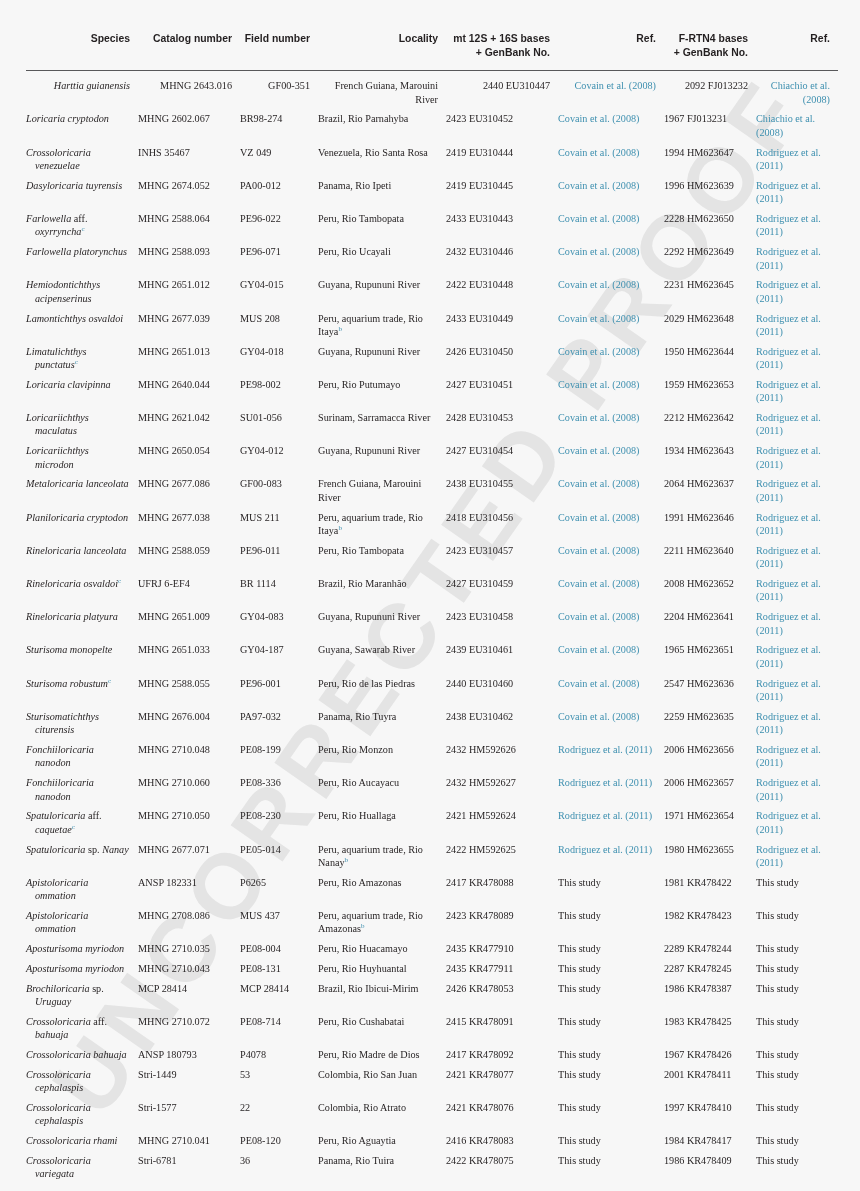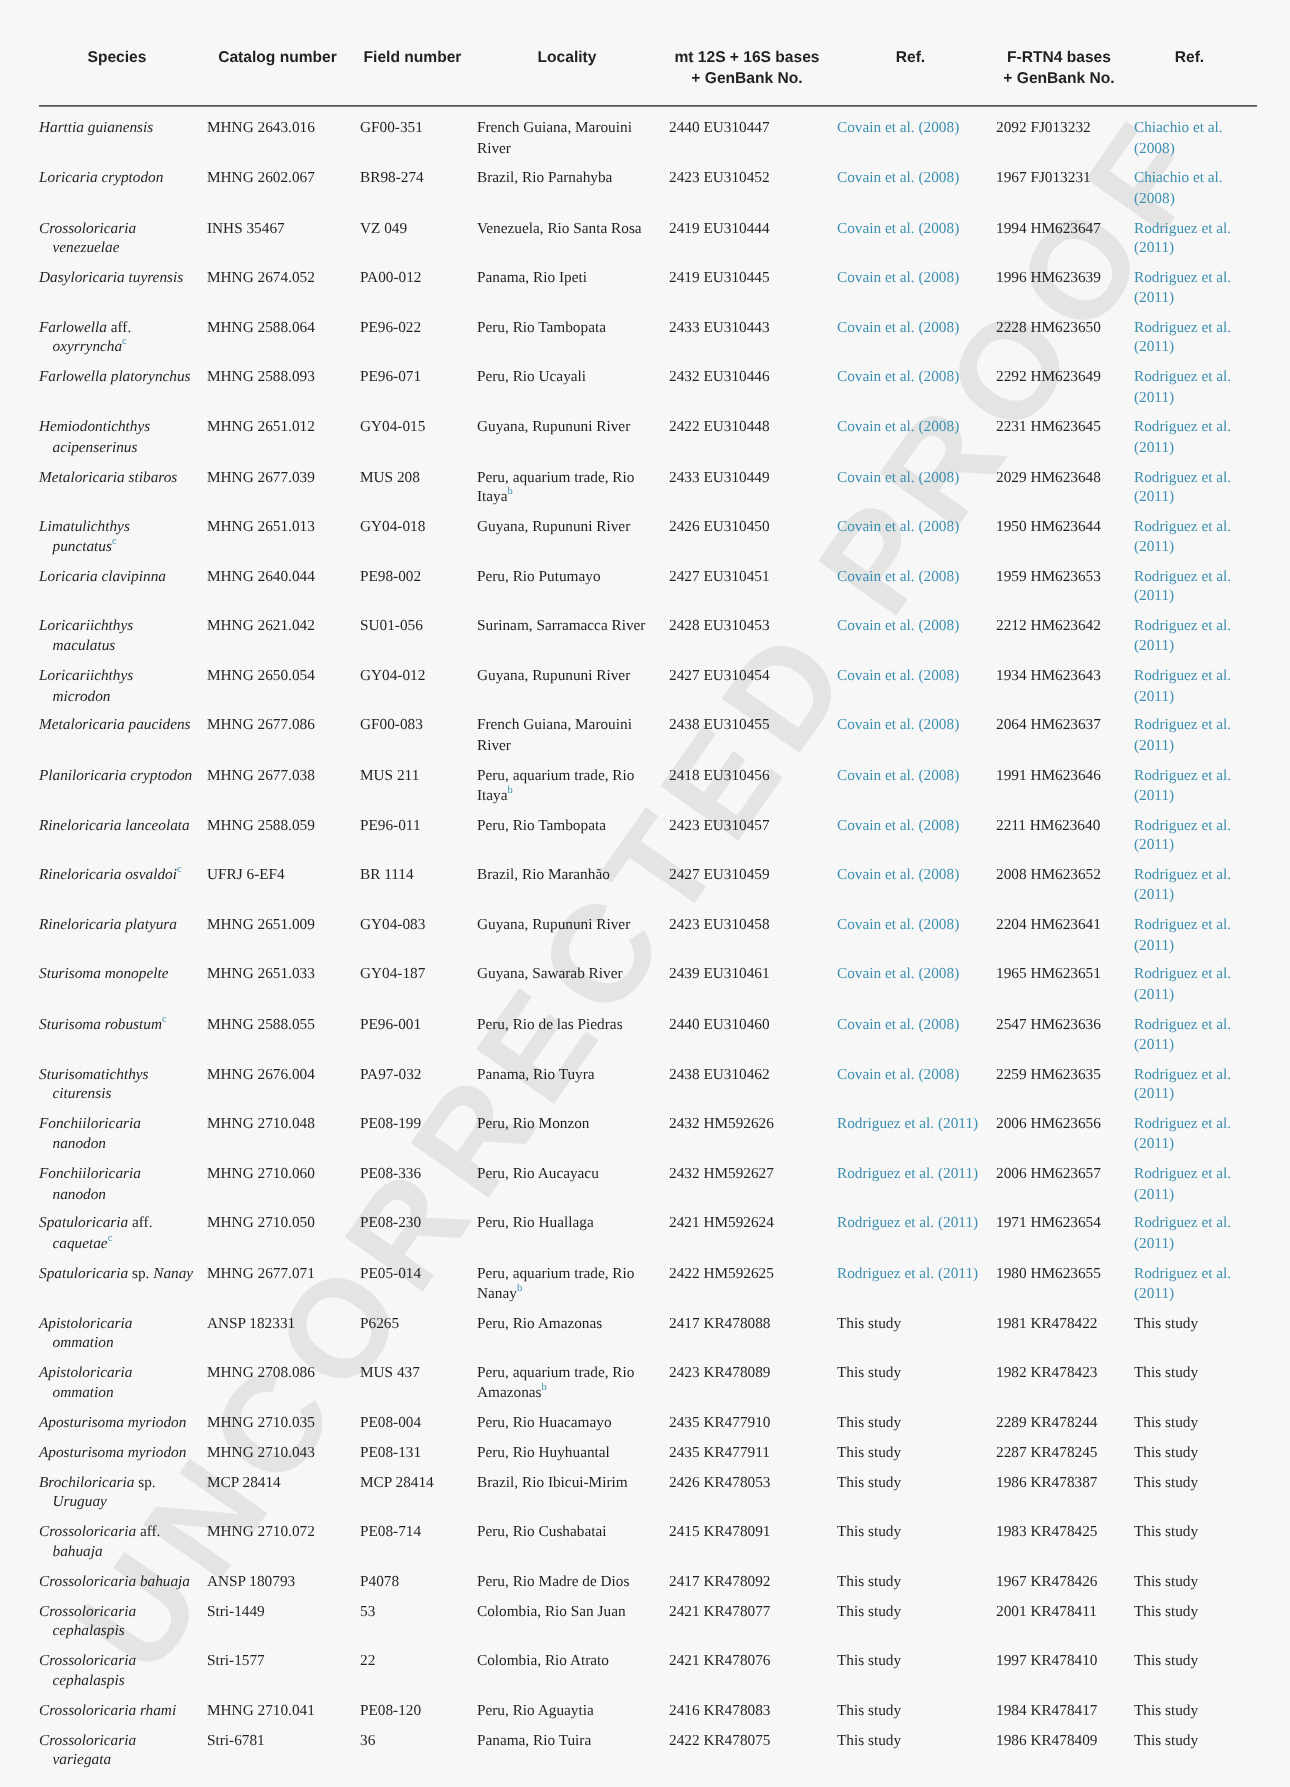--- a/index.html
+++ b/index.html
@@ -45,39 +45,40 @@
   }
 
   table.data-table {
     width: 812px;
     border-collapse: collapse;
     font-size: 10.2px;
     line-height: 13.4px;
   }
 
   table.data-table thead th {
-    text-align: center;
+    text-align: right;
     vertical-align: top;
     font-family: "Liberation Sans", "DejaVu Sans", sans-serif;
     font-weight: 700;
     font-size: 10.4px;
     line-height: 13.6px;
     padding: 0 8px 11px 0;
     border-bottom: 1.6px solid #58585a;
     color: #231f20;
     white-space: pre-line;
   }
 
   table.data-table tbody td {
     vertical-align: top;
     padding: 3.2px 8px 3.2px 0;
     color: #231f20;
   }
   table.data-table tbody tr:first-child td {
     padding-top: 8px;
+    text-align: right;
   }
 
   
   col.c-species   { width: 112px; }
   col.c-catalog   { width: 102px; }
   col.c-field     { width: 78px;  }
   col.c-locality  { width: 128px; }
   col.c-mt        { width: 112px; }
   col.c-ref1      { width: 106px; }
   col.c-frtn      { width: 92px;  }
@@ -224,21 +225,21 @@
           <td>MHNG 2651.012</td>
           <td>GY04-015</td>
           <td class="locality-cell">Guyana, Rupununi River</td>
           <td class="bases">2422 EU310448</td>
           <td><span class="cite-link">Covain et al. (2008)</span></td>
           <td class="bases">2231 HM623645</td>
           <td><span class="cite-link">Rodriguez et al. (2011)</span></td>
         </tr>
         <tr>
           <td>
-            <span class="species-name">Metaloricaria stibaros</span>
+            <span class="species-name">Lamontichthys osvaldoi</span>
           </td>
           <td>MHNG 2677.039</td>
           <td>MUS 208</td>
           <td class="locality-cell">Peru, aquarium trade, Rio Itaya<span class="sup">b</span></td>
           <td class="bases">2433 EU310449</td>
           <td><span class="cite-link">Covain et al. (2008)</span></td>
           <td class="bases">2029 HM623648</td>
           <td><span class="cite-link">Rodriguez et al. (2011)</span></td>
         </tr>
         <tr>
@@ -284,21 +285,21 @@
           <td>MHNG 2650.054</td>
           <td>GY04-012</td>
           <td class="locality-cell">Guyana, Rupununi River</td>
           <td class="bases">2427 EU310454</td>
           <td><span class="cite-link">Covain et al. (2008)</span></td>
           <td class="bases">1934 HM623643</td>
           <td><span class="cite-link">Rodriguez et al. (2011)</span></td>
         </tr>
         <tr>
           <td>
-            <span class="species-name">Metaloricaria paucidens</span>
+            <span class="species-name">Metaloricaria lanceolata</span>
           </td>
           <td>MHNG 2677.086</td>
           <td>GF00-083</td>
           <td class="locality-cell">French Guiana, Marouini River</td>
           <td class="bases">2438 EU310455</td>
           <td><span class="cite-link">Covain et al. (2008)</span></td>
           <td class="bases">2064 HM623637</td>
           <td><span class="cite-link">Rodriguez et al. (2011)</span></td>
         </tr>
         <tr>

